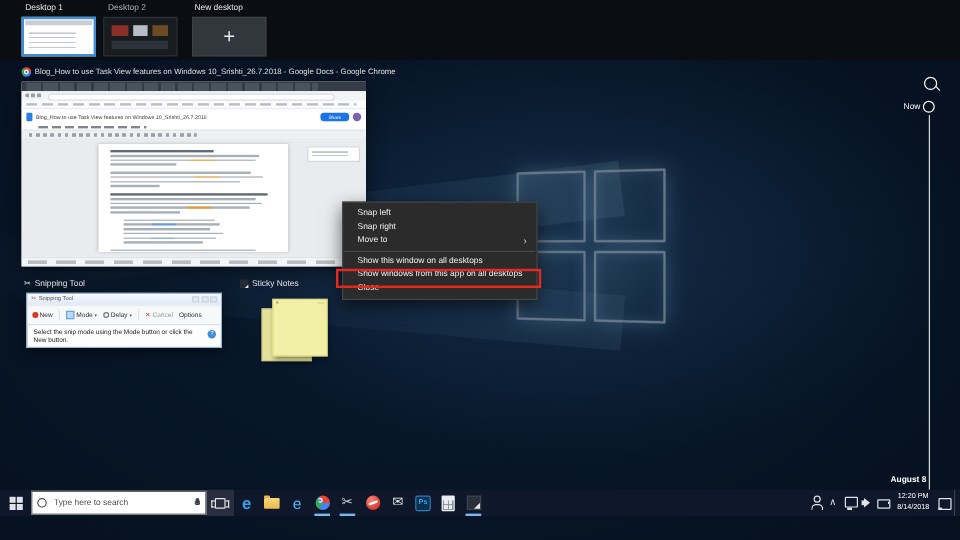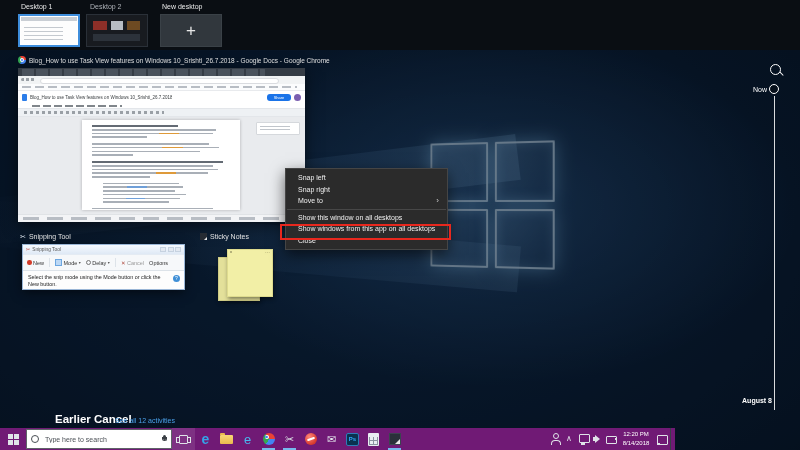--- a/index.html
+++ b/index.html
@@ -135,21 +135,21 @@
   #tl-now{left:741px;top:86px;width:26px;text-align:right;font-size:7px;color:#fff;}
   .tl-knob{left:769px;top:84px;width:10px;height:10px;border:1.8px solid #fff;border-radius:50%;background:rgba(10,16,24,.6);box-sizing:border-box;}
   .tl-line{left:773.5px;top:96px;width:1.4px;height:314px;background:rgba(255,255,255,.85);}
   #tl-date{left:700px;top:397px;width:72px;text-align:right;font-size:7px;font-weight:bold;color:#fff;}
 
   
   #earlier{left:55px;top:413px;font-size:11.5px;font-weight:bold;color:#fff;}
   #seeall{left:115px;top:417px;font-size:7px;color:#4aa0e8;}
 
   
-  #taskbar{left:0;top:428px;width:675px;height:22px;background:#701a75;display:flex;align-items:center;}
+  #taskbar{left:0;top:408px;width:800px;height:22px;background:#0f172a;display:flex;align-items:center;}
   .tb-btn{height:22px;display:flex;align-items:center;justify-content:center;position:relative;}
   #start-btn{width:26px;}
   .winlogo{width:11px;height:11px;display:grid;grid-template-columns:1fr 1fr;grid-template-rows:1fr 1fr;gap:1px;}
   .winlogo i{background:#dfe3e8;display:block;}
   #searchbox{width:146px;height:20px;background:#fff;border:1px solid #5f6368;box-sizing:border-box;
       display:flex;align-items:center;padding:0 4px;gap:4px;}
   .cortana-ring{width:8px;height:8px;border:1.4px solid #4a4f55;border-radius:50%;box-sizing:border-box;flex:0 0 auto;}
   #search-input{flex:1;border:none;outline:none;background:transparent;font-size:7px;color:#222;
       font-family:"Liberation Sans",sans-serif;min-width:0;}
   #search-input::placeholder{color:#4a4f55;}

